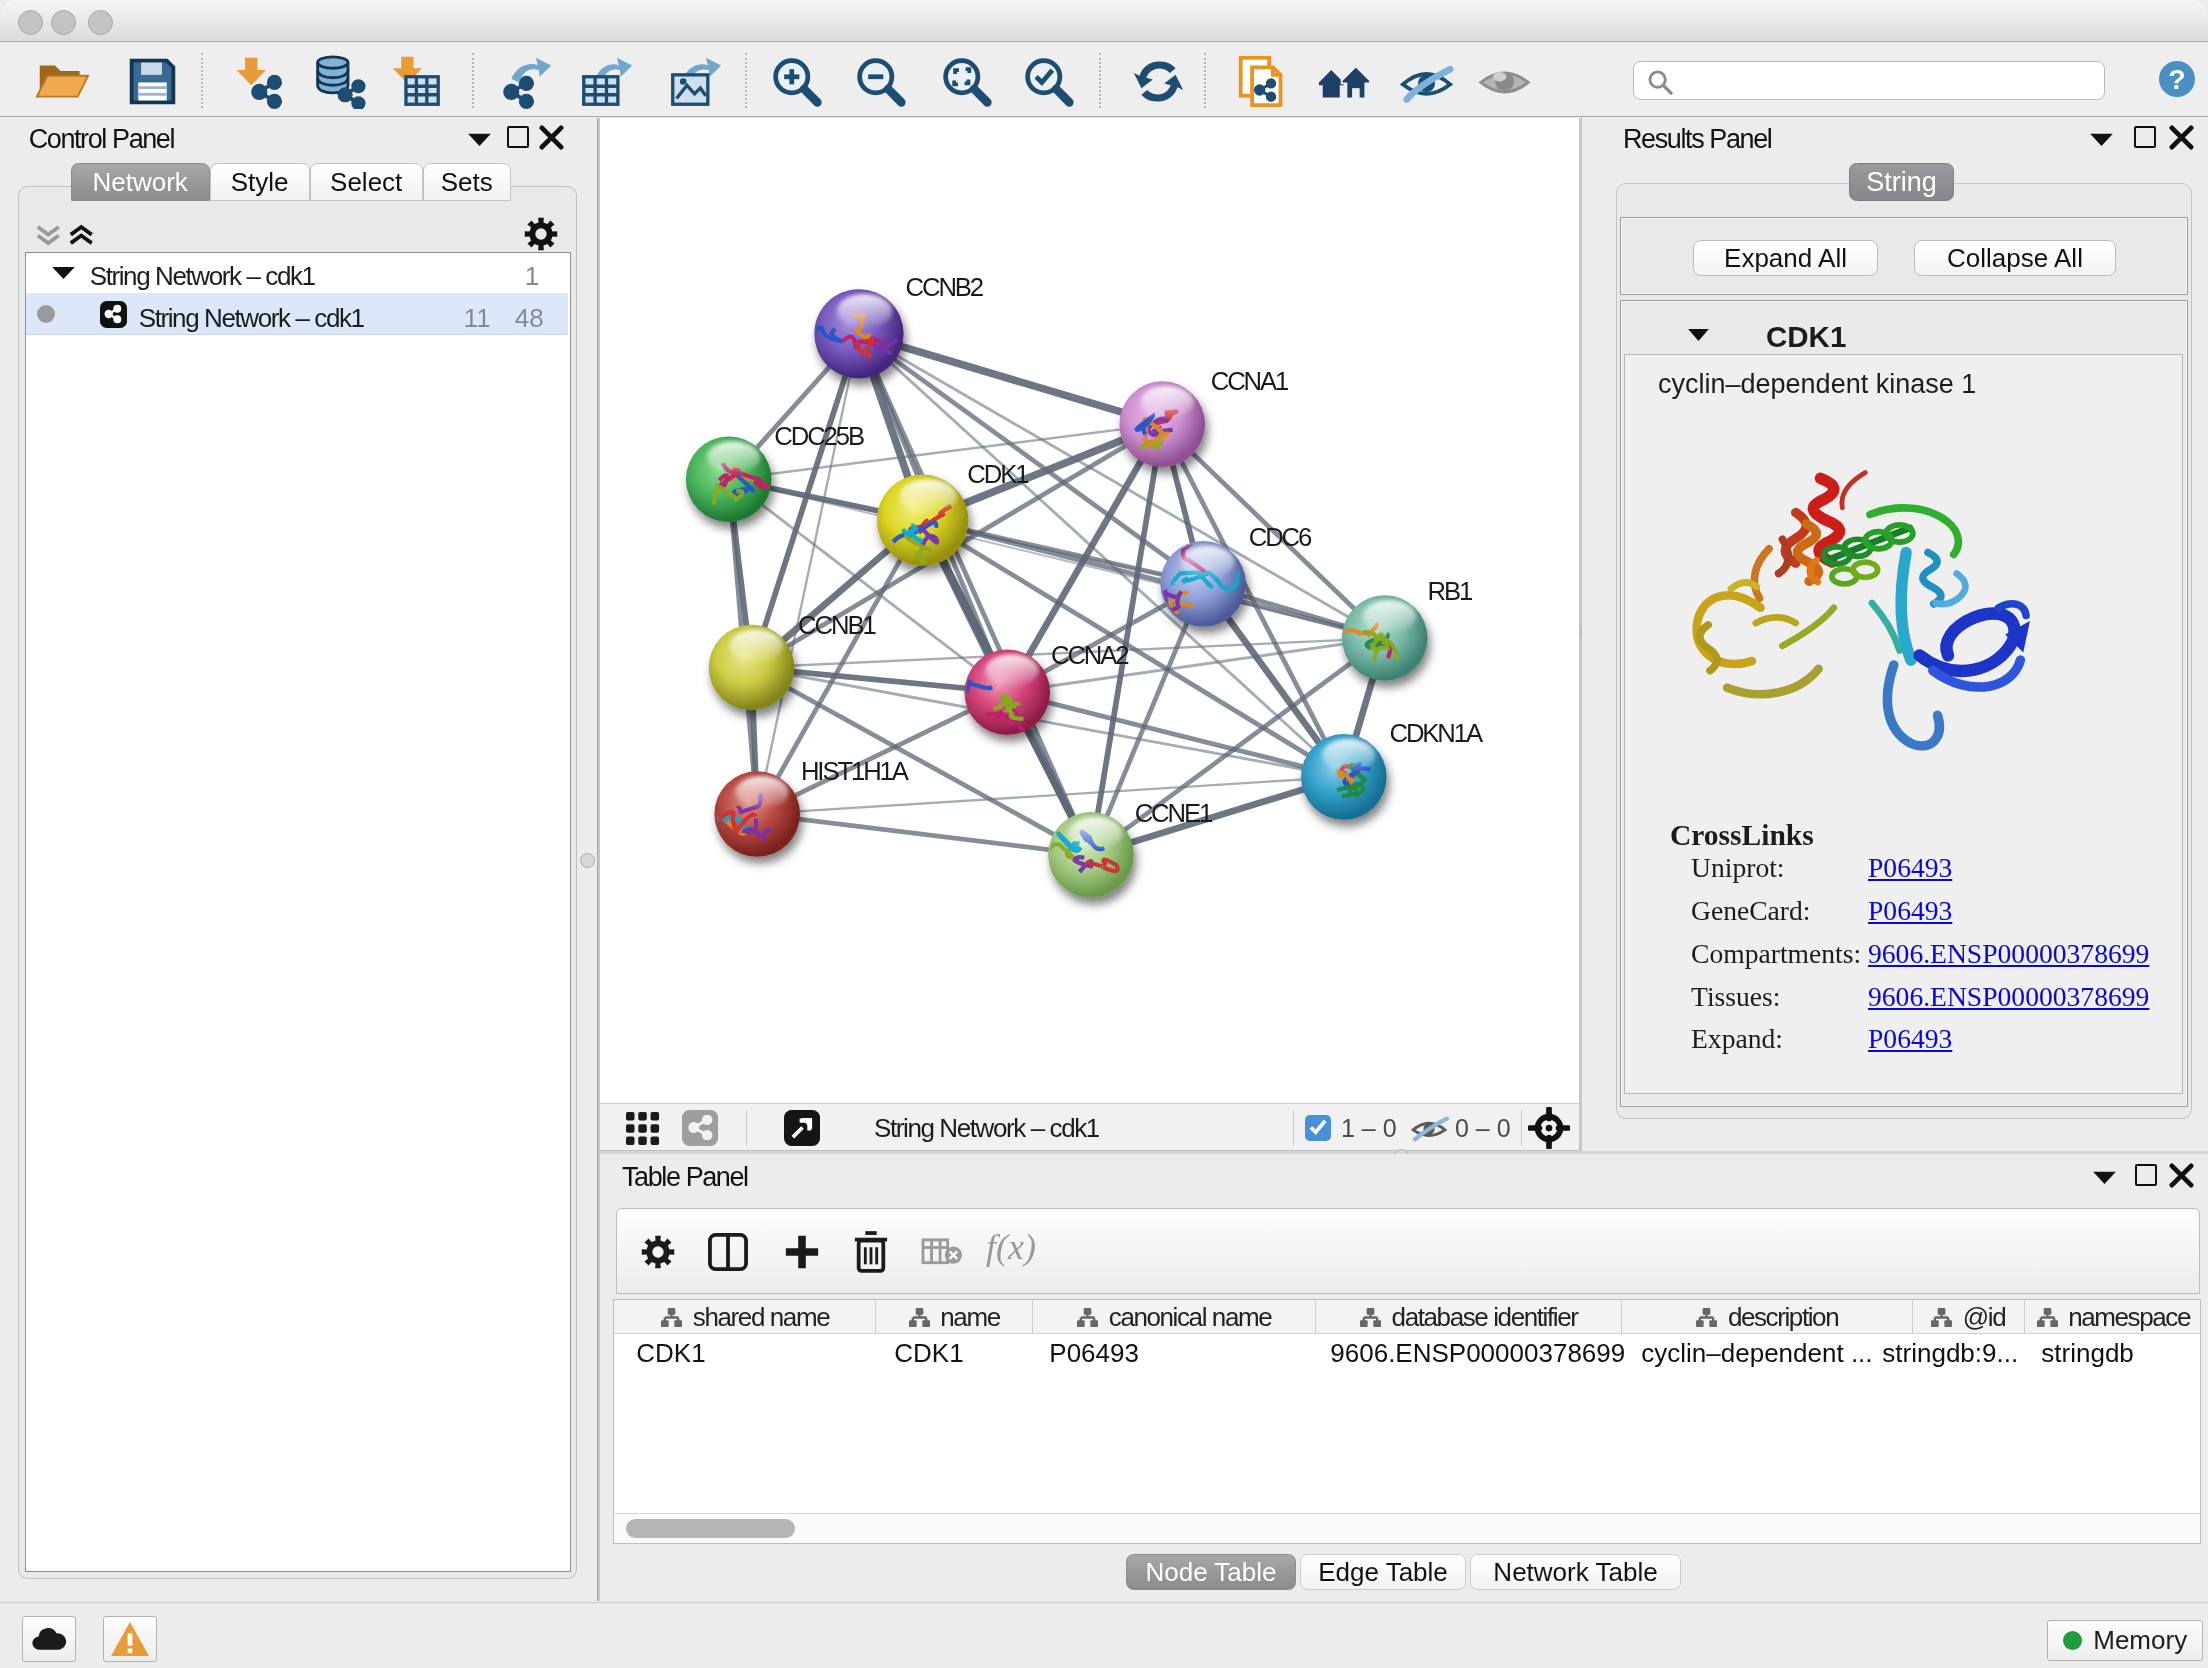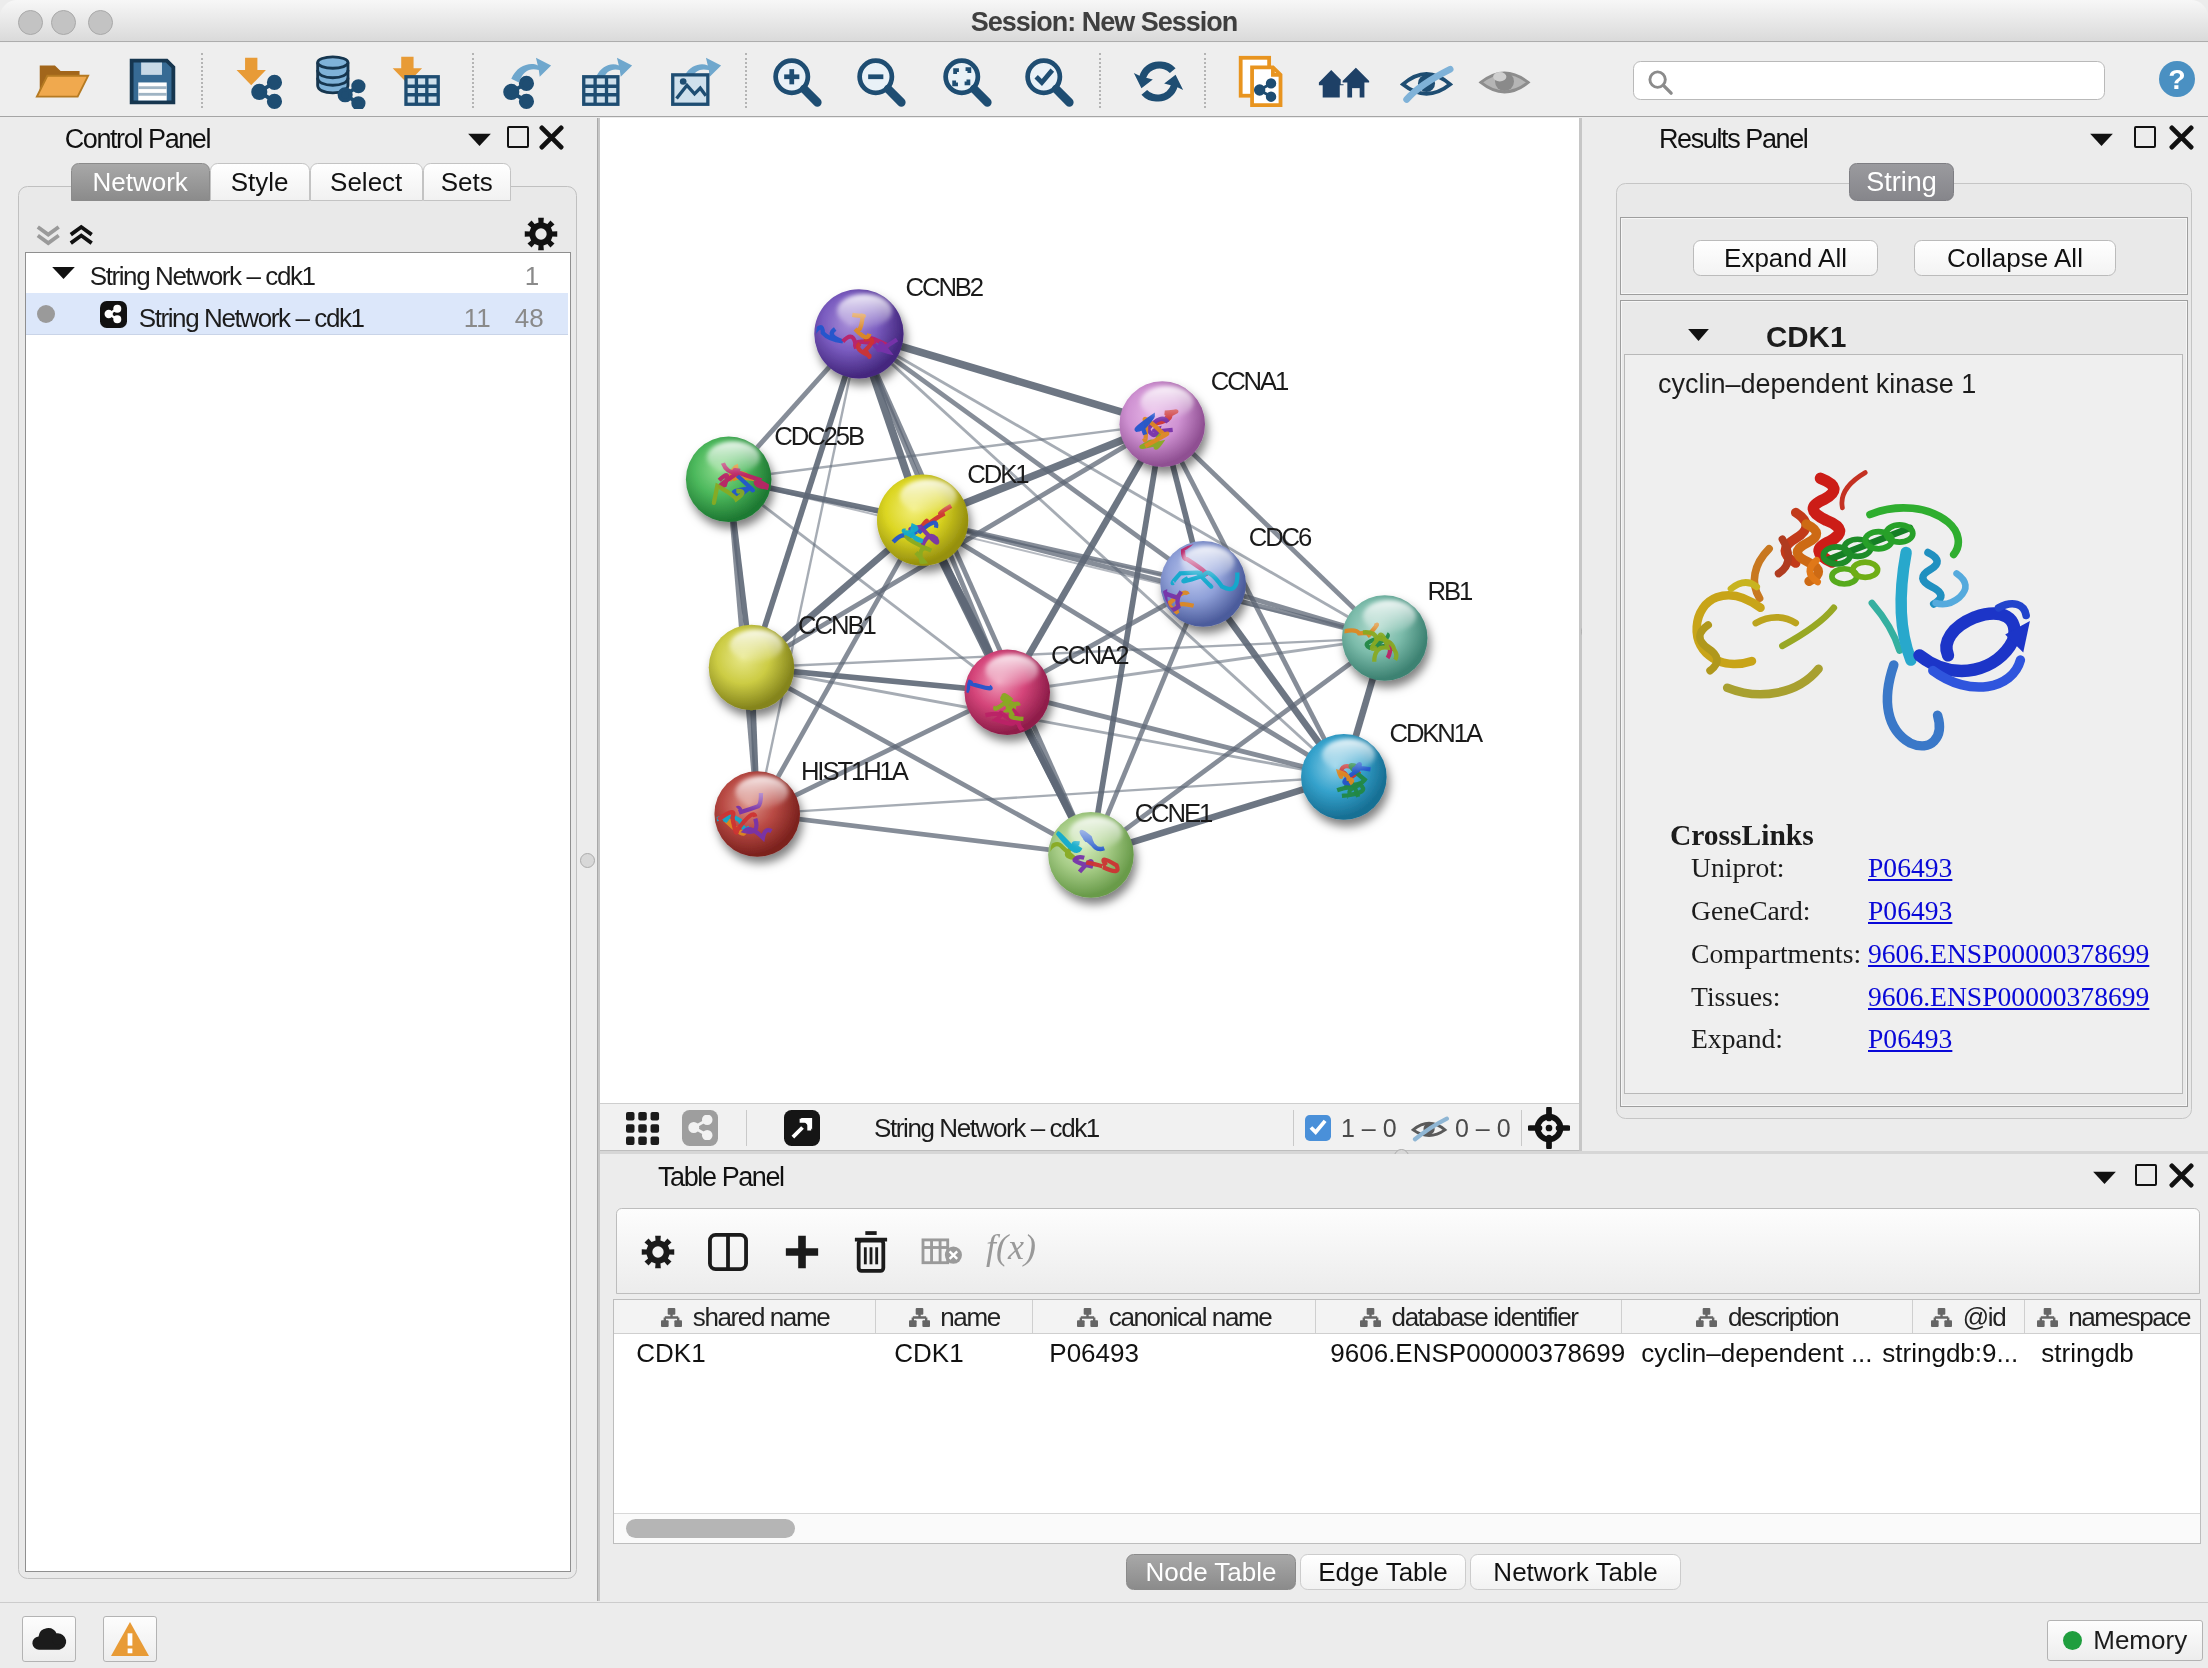--- a/index.html
+++ b/index.html
@@ -16,21 +16,21 @@
     font-size:27px; font-weight:bold; color:#3f3f3f; letter-spacing:-1px; }
   
   #toolbar { left:0; top:43px; width:2208px; height:74px; background:#eeeeee;
     border-bottom:1px solid #a5a5a5; }
   .tbsep { position:absolute; top:9.5px; height:55px; width:0;
     border-left:2.9px dotted #b4b4b4; }
   .tbi { position:absolute; top:10.5px; }
   #searchbox { position:absolute; left:1633px; top:18px; width:472px; height:39px;
     background:#fff; border:1.9px solid #b9b9b9; border-radius:7.6px; }
   
-  .paneltitle { font-size:27px; color:#111; letter-spacing:-1.4px;margin-left:36px; }
+  .paneltitle { font-size:27px; color:#111; letter-spacing:-1.4px; }
   
   #cpanel { left:5.7px; top:118px; width:592px; height:1483px; background:#ececec; }
   .tabs { position:absolute; display:flex; z-index:3; }
   .tab { height:38px; border:1px solid #c3c3c3; background:linear-gradient(#ffffff,#f1f1f1);
     border-radius:7.6px 7.6px 0 0; font-size:26px; display:flex; align-items:center;
     justify-content:center; color:#111; }
   .tabsel { background:linear-gradient(#a8a8a8,#8b8b8b); color:#fff; border-color:#8b8b8b; }
   #cpbox { position:absolute; left:12.4px; top:68px; width:559px; height:1393px;
     background:#e9e9e9; border:1px solid #c0c0c0; border-radius:9.5px; }
   #cphead { position:absolute; left:12.4px; top:95px; width:557px; height:38px;
@@ -90,21 +90,20 @@
   .handle { position:absolute; width:15px; height:15px; border-radius:50%;
     background:#d8d8d8; border:1px solid #ababab; }
 </style>
 </head>
 <body>
 
   <div id="titlebar" class="abs">
     <div class="tl" style="left:18px;"></div>
     <div class="tl" style="left:51px;"></div>
     <div class="tl" style="left:88px;"></div>
-    <div id="wtitle">Session: New Session</div>
   </div>
 
   <div id="toolbar" class="abs">
     <svg class="tbi" style="left:35px" width="55" height="55" viewBox="0 0 58 58">
       <path d="M5 12 L21 12 L27 18 L47 18 L47 42 L5 42 Z" fill="#a2661b"></path>
       <path d="M13 23 L56 23 L45 45 L2 45 Z" fill="#f0a94e" stroke="#b57a22" stroke-width="2"></path>
     </svg>
     <svg class="tbi" style="left:125px" width="55" height="55" viewBox="0 0 58 58">
       <path d="M7 7 H44 L51 14 V51 H7 Z" fill="#376b94" stroke="#16364f" stroke-width="4"></path>
       <rect x="17" y="9" width="22" height="13" fill="#c8d9e6"></rect>

